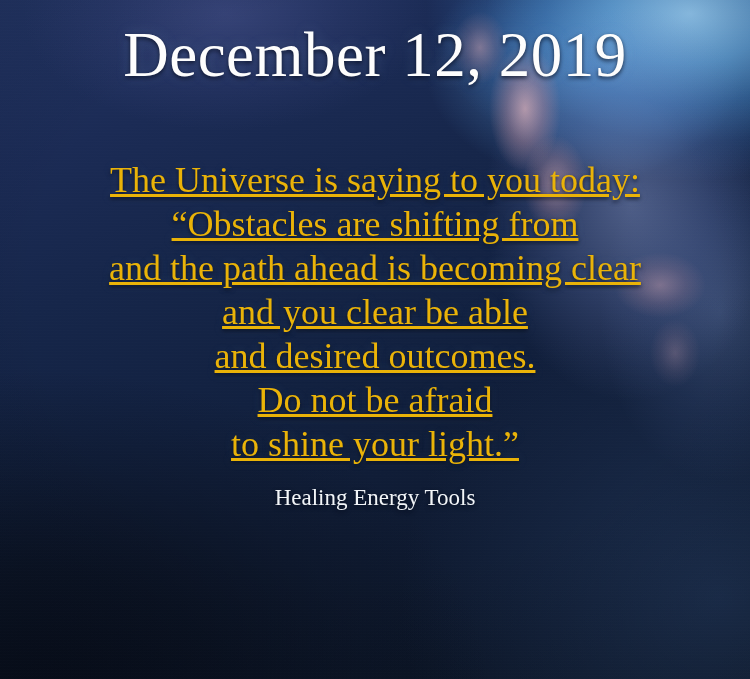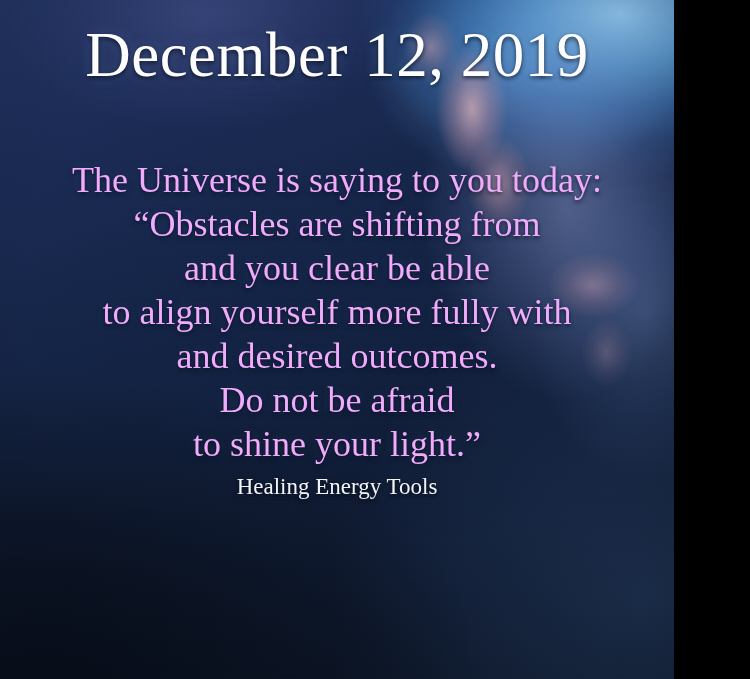--- a/index.html
+++ b/index.html
@@ -2,21 +2,21 @@
 <html><head>
 <meta charset="utf-8">
 <style>
   html, body {
     margin: 0;
     padding: 0;
     background: #000;
   }
   #poster {
     position: relative;
-    width: 674px;
+    width: 750px;
     height: 679px;
     overflow: hidden;
     background: #13223f;
     font-family: "Liberation Serif", "DejaVu Serif", serif;
     -webkit-font-smoothing: antialiased;
   }
 
   
   .bg-layer {
     position: absolute;
@@ -164,29 +164,30 @@
   .quote-block {
     position: absolute;
     top: 158px;
     left: 0;
     right: 0;
   }
 
   .qline {
     font-size: 36px;
     line-height: 44px;
-    color: #f0abfc;
+    color: #eab308;
     text-shadow:
       0 2px 4px rgba(5,10,25,0.80),
       0 0 10px rgba(120,165,215,0.18);
     white-space: nowrap;
+    text-decoration: underline;
   }
 
   .attribution {
-    margin-top: 7px;
+    margin-top: 18px;
     font-size: 23px;
     line-height: 28px;
     color: #f2f5f8;
     text-shadow: 0 2px 4px rgba(5,10,25,0.80);
   }
 </style>
 </head>
 <body>
 
 <div id="poster">
@@ -203,22 +204,22 @@
 
   <div class="content">
 
     <div class="title">December 12, 2019</div>
 
     <div class="quote-block">
 
       <div class="qline">The Universe is saying to you today:</div>
 
       <div class="qline">“Obstacles are shifting from</div>
+      <div class="qline">and the path ahead is becoming clear</div>
       <div class="qline">and you clear be able</div>
-      <div class="qline">to align yourself more fully with</div>
       <div class="qline">and desired outcomes.</div>
       <div class="qline">Do not be afraid</div>
       <div class="qline">to shine your light.”</div>
 
       <div class="attribution">Healing Energy Tools</div>
 
     </div>
   </div>
 </div>
 

